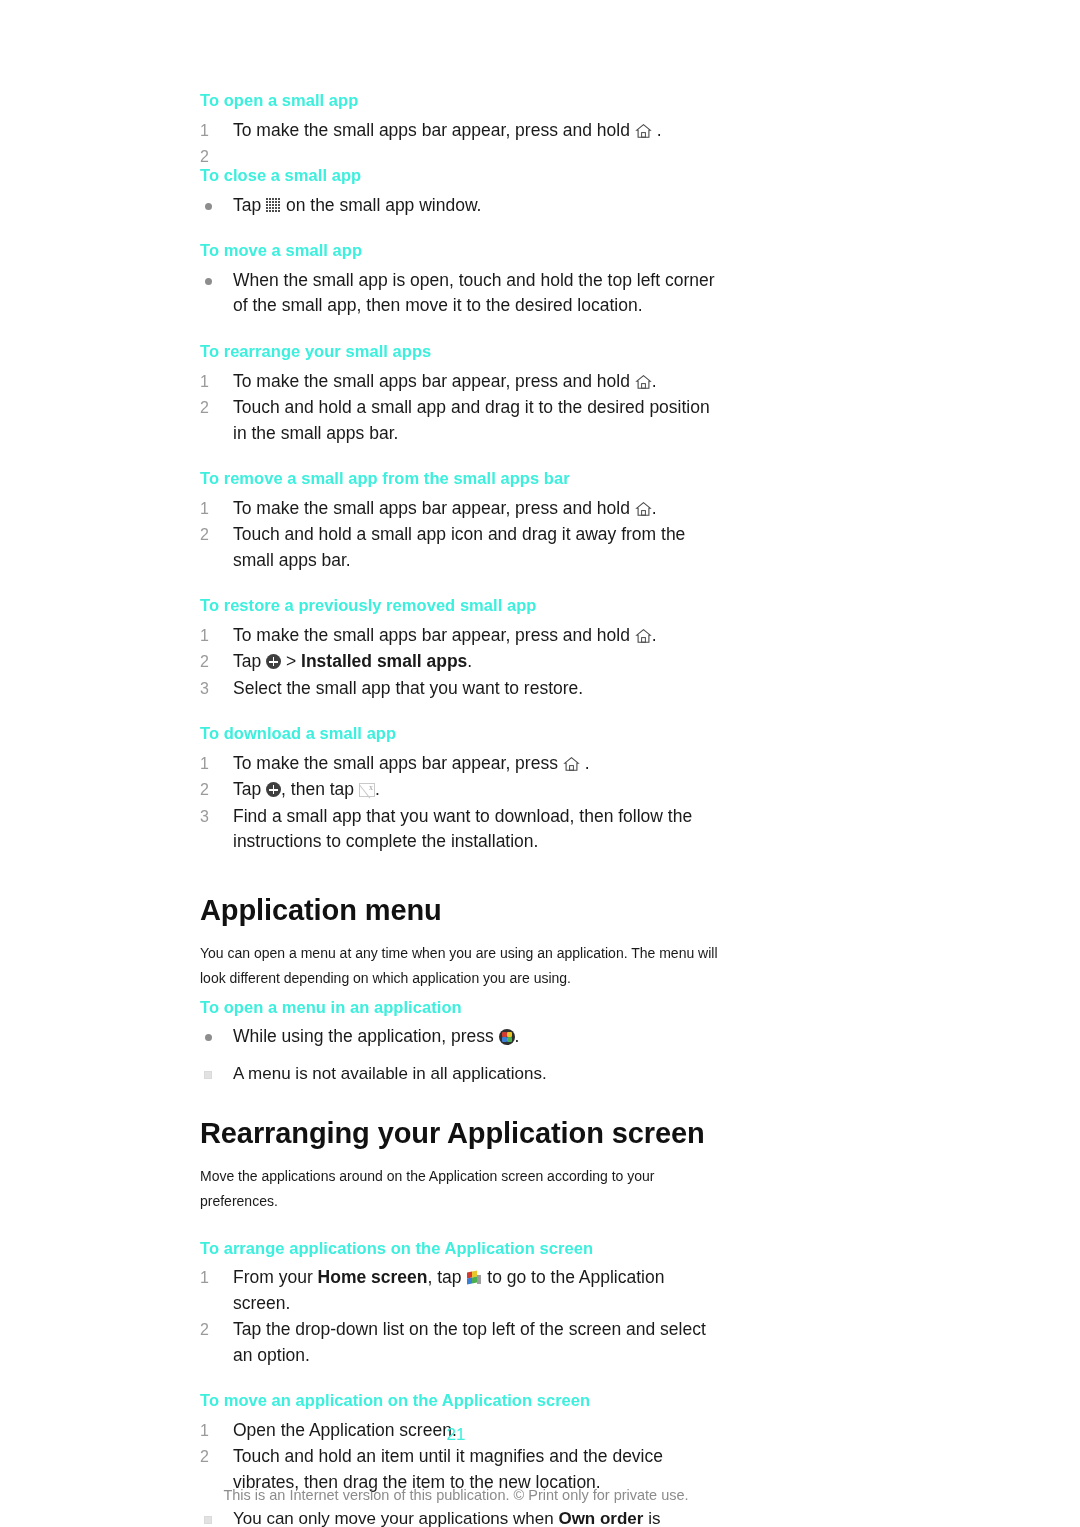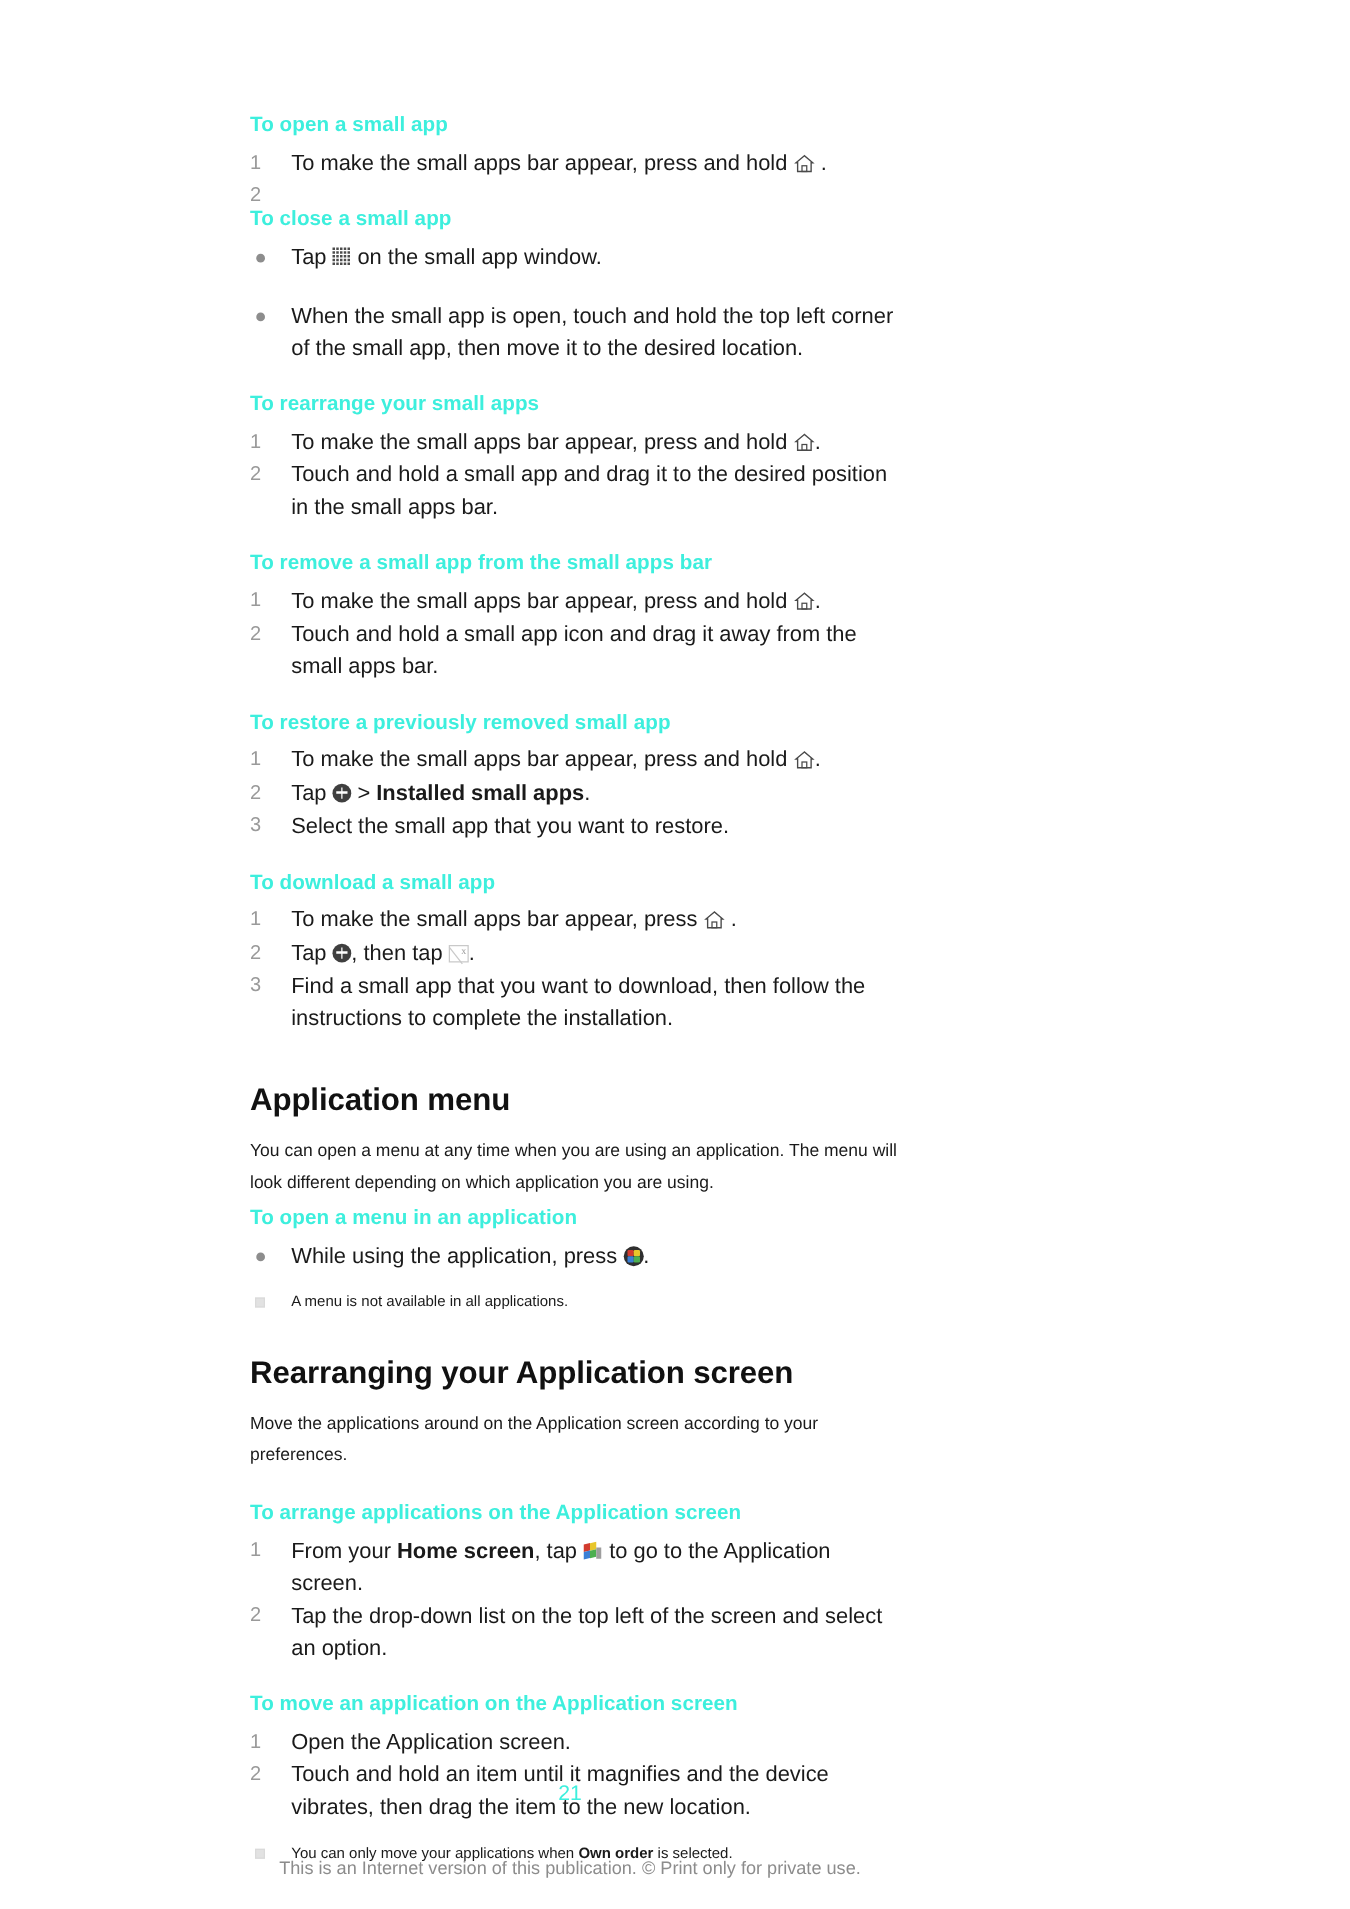--- a/index.html
+++ b/index.html
@@ -18,21 +18,21 @@
   .page {
     position: relative;
     width: 912px;
     height: 1527px;
     box-sizing: border-box;
     padding: 90px 190px 0 200px;
   }
 
   
   .h-section {
-    font-size: 25px;
+    font-size: 29px;
     font-weight: bold;
     color: #111111;
     letter-spacing: -0.1px;
     margin: 38px 0 13px 0;
     line-height: 1.2;
   }
   .h-task {
     font-size: 16.5px;
     font-weight: bold;
     color: #3defdd;
@@ -81,21 +81,21 @@
     width: 7px;
     height: 7px;
     border-radius: 50%;
     background: #8d8d8d;
   }
 
   
   .note {
     position: relative;
     padding-left: 33px;
-    font-size: 12px;
+    font-size: 17px;
     line-height: 24px;
     margin: 12px 0 0 0;
     color: #1a1a1a;
   }
   .note .note-mark {
     position: absolute;
     left: 4px;
     top: 9px;
     width: 6px;
     height: 6px;
@@ -227,20 +227,21 @@
     <div class="h-task">To close a small app</div>
     <ul class="steps">
       <li>
         <span class="marker"></span>
         <span>Tap </span><span class="ic ic-grid"><span class="cell" style="left:0px;top:0px"></span><span class="cell" style="left:3px;top:0px"></span><span class="cell" style="left:6px;top:0px"></span><span class="cell" style="left:9px;top:0px"></span><span class="cell" style="left:12px;top:0px"></span><span class="cell" style="left:0px;top:3px"></span><span class="cell" style="left:3px;top:3px"></span><span class="cell" style="left:6px;top:3px"></span><span class="cell" style="left:9px;top:3px"></span><span class="cell" style="left:12px;top:3px"></span><span class="cell" style="left:0px;top:6px"></span><span class="cell" style="left:3px;top:6px"></span><span class="cell" style="left:6px;top:6px"></span><span class="cell" style="left:9px;top:6px"></span><span class="cell" style="left:12px;top:6px"></span><span class="cell" style="left:0px;top:9px"></span><span class="cell" style="left:3px;top:9px"></span><span class="cell" style="left:6px;top:9px"></span><span class="cell" style="left:9px;top:9px"></span><span class="cell" style="left:12px;top:9px"></span><span class="cell" style="left:0px;top:12px"></span><span class="cell" style="left:3px;top:12px"></span><span class="cell" style="left:6px;top:12px"></span><span class="cell" style="left:9px;top:12px"></span><span class="cell" style="left:12px;top:12px"></span></span><span> on the small app window.</span>
       </li>
     </ul>
   </div>
 
   <div class="block">
+    <div class="h-task">To move a small app</div>
     <ul class="steps">
       <li>
         <span class="marker"></span>
         <span>When the small app is open, touch and hold the top left corner of the small app, then move it to the desired location.</span>
       </li>
     </ul>
   </div>
 
 
   <div class="block">

